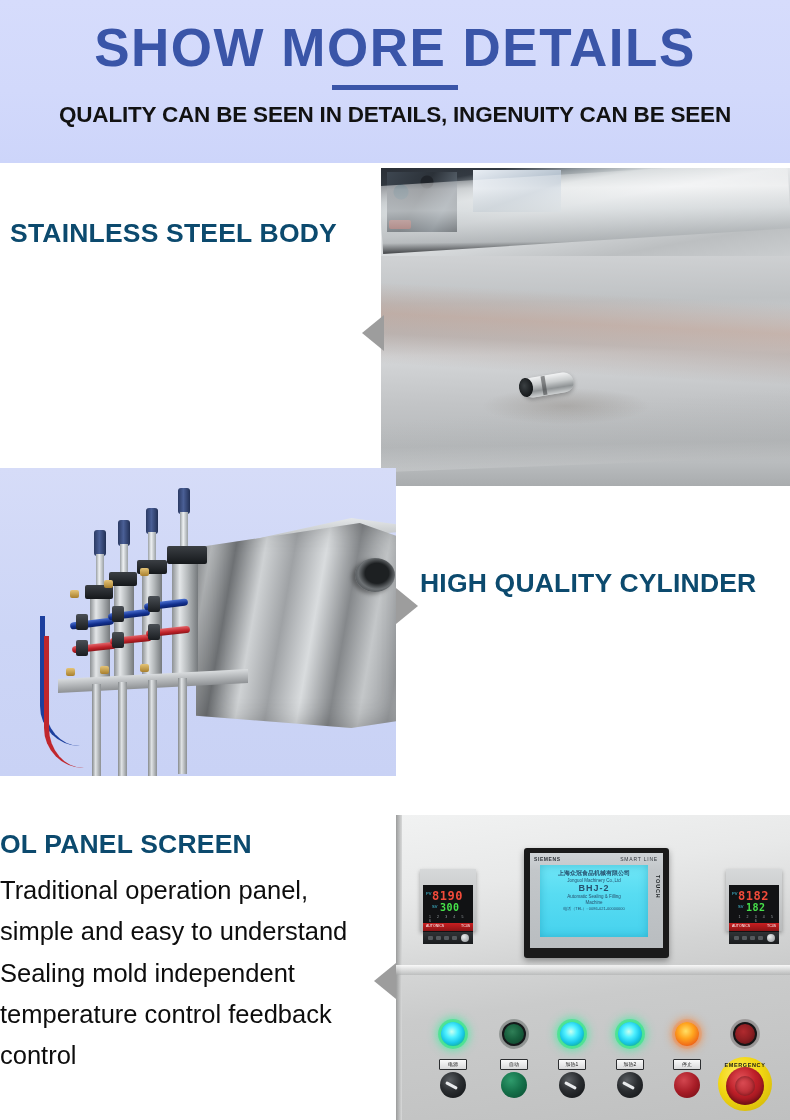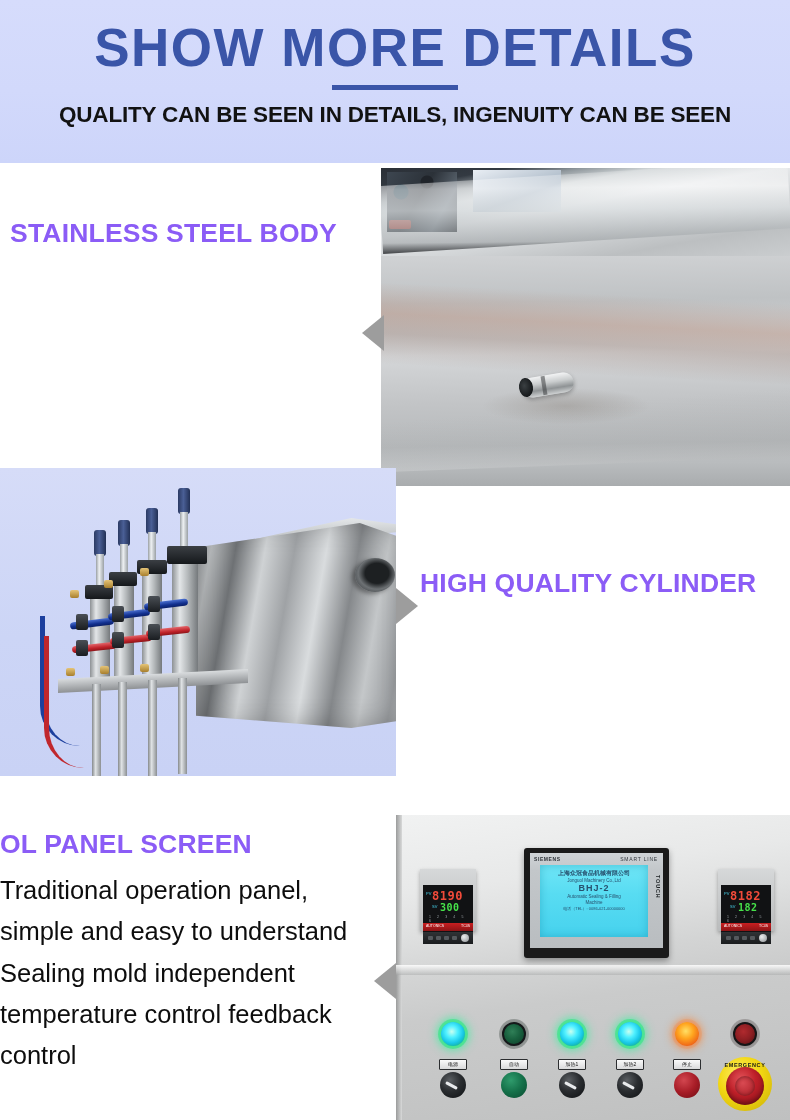--- a/index.html
+++ b/index.html
@@ -36,21 +36,21 @@
     font-weight: 600;
     color:#121212;
     letter-spacing: -0.2px;
   }
 
   
   .section { position:absolute; left:0; width:790px; }
   .panel-img { position:absolute; overflow:hidden; }
   .txt-block { position:absolute; }
   .sec-title {
-    color:#8b5cf6; font-weight:700; letter-spacing:0.2px;
+    color:#0c4a6e; font-weight:700; letter-spacing:0.2px;
     white-space: nowrap;
   }
   .sec-body { color:#0d0d0d; }
 
   
   .ptr { position:absolute; width:0; height:0; }
   .ptr-left {
     border-top: 18px solid transparent;
     border-bottom: 18px solid transparent;
     border-right: 22px solid #9d9d9d;
@@ -517,21 +517,21 @@
           <div class="tc-btns">
             <span style="left:5px;"></span>
             <span style="left:13px;"></span>
             <span style="left:21px;"></span>
             <span style="left:29px;"></span>
           </div>
           <div class="tc-knob"></div>
         </div>
       </div>
 
-      <div class="tc" style="left:322px;">
+      <div class="tc" style="left:330px;text-align:center;">
         <div class="tc-face">
           <div class="tc-tagpv">PV</div>
           <div class="tc-pv">8182</div>
           <div class="tc-tagsv">SV</div>
           <div class="tc-sv">182</div>
           <div class="tc-leds">1 2 3 4 5 6</div>
           <div class="tc-band"></div>
           <div class="tc-brand">AUTONICS</div>
           <div class="tc-model">TC4S</div>
           <div class="tc-btns">

